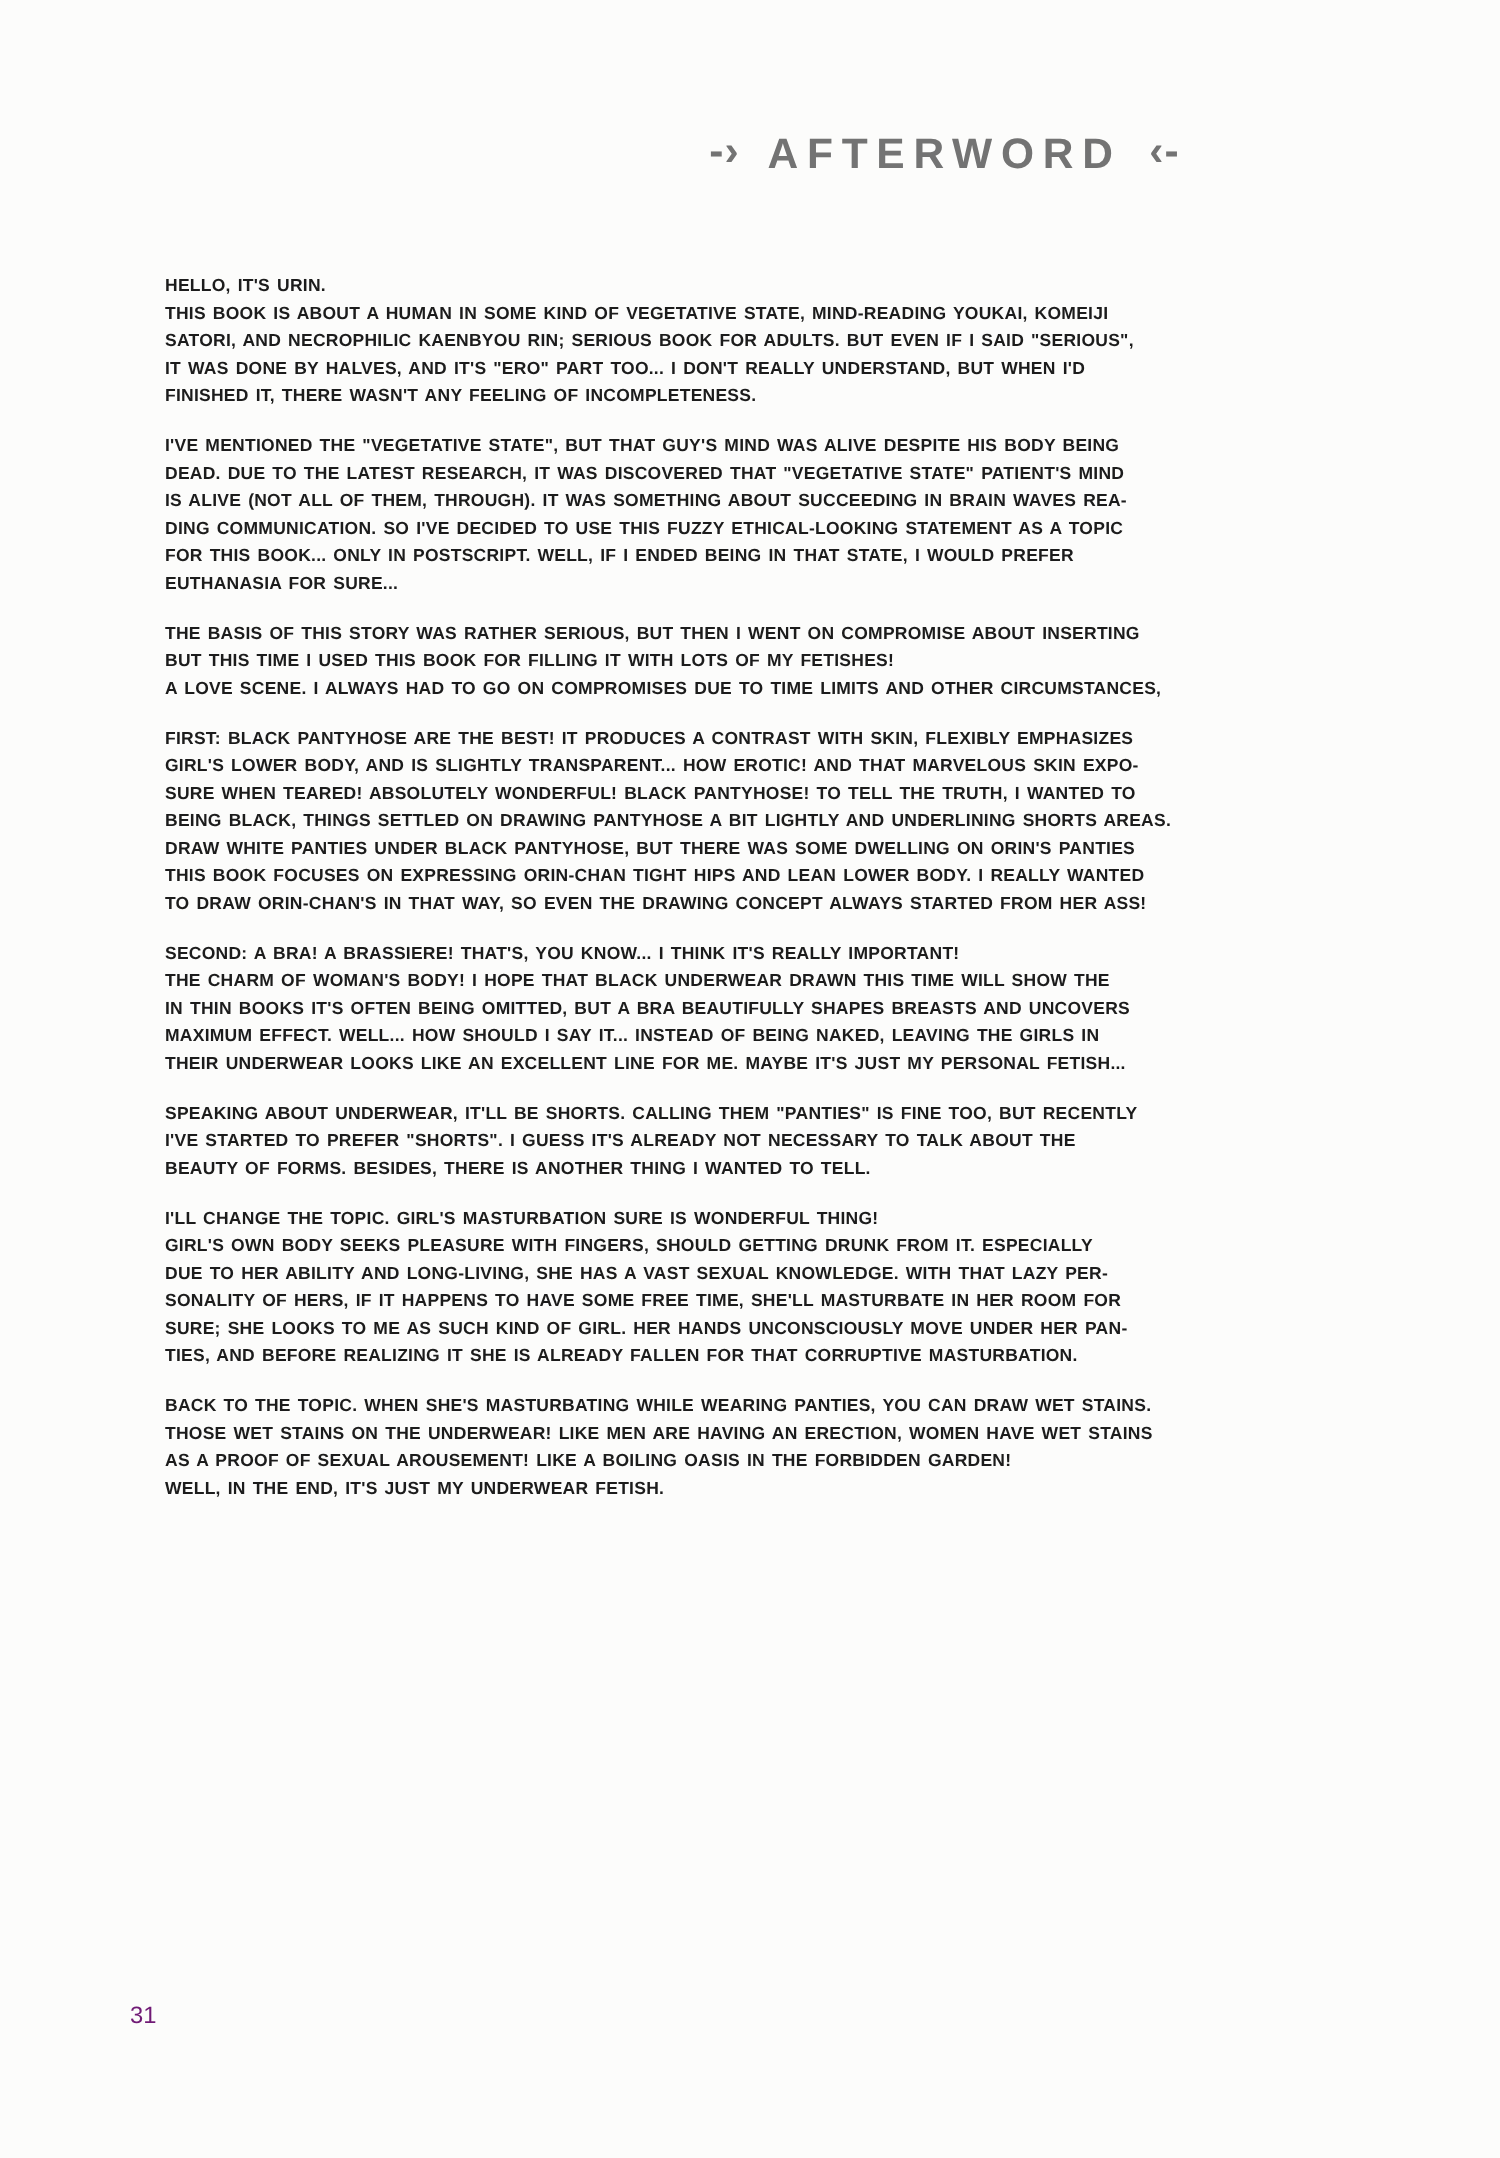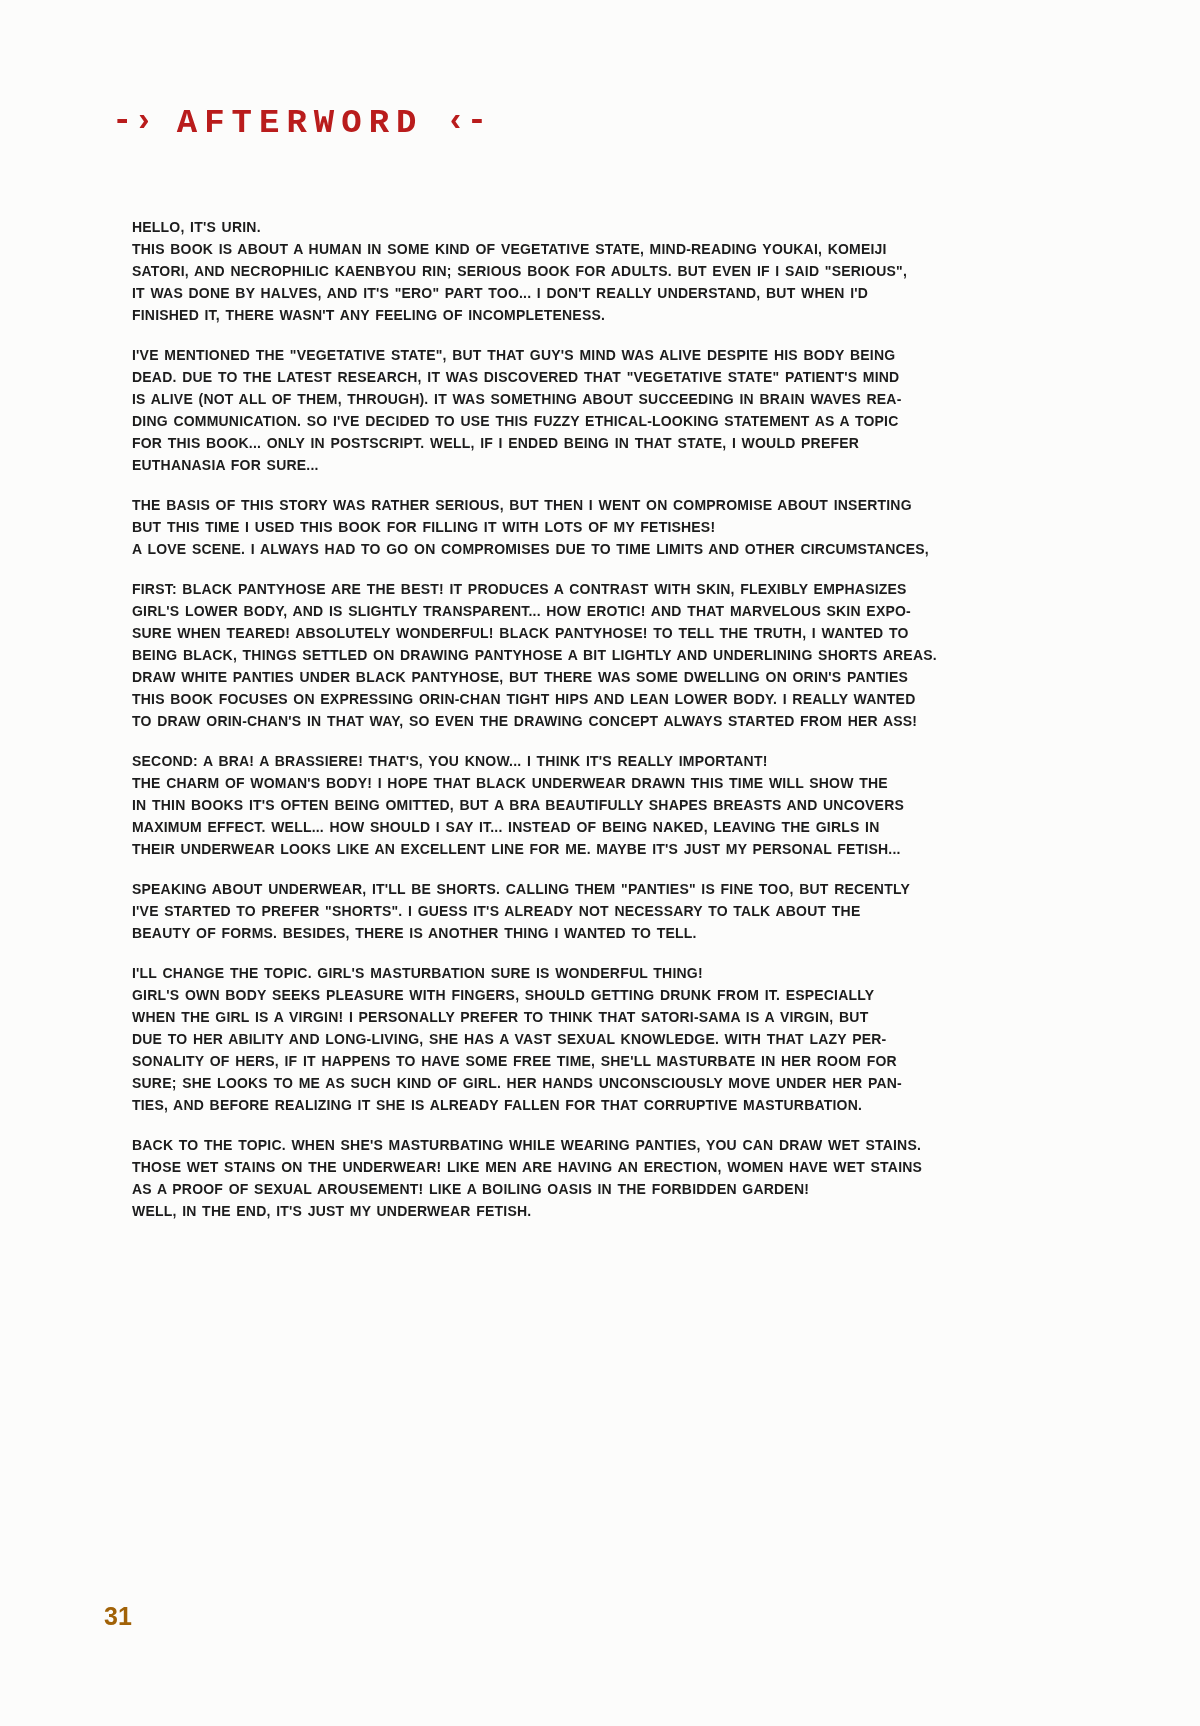--- a/index.html
+++ b/index.html
@@ -17,26 +17,26 @@
     font-family: "Liberation Sans", sans-serif;
   }
   .content {
     position: absolute;
     left: 112px;
     top: 0;
     width: 832px;
   }
   .title {
     margin: 104px 0 0 0;
-    text-align: left;
-    font-family: Liberation Mono, monospace;
+    text-align: right;
+    font-family: Liberation Sans, sans-serif;
     font-size: 34px;
     font-weight: 700;
     letter-spacing: 7px;
-    color: #b91c1c;
+    color: #737373;
     white-space: nowrap;
   }
   .title .arrow {
     letter-spacing: 1px;
     font-weight: 700;
     position: relative;
     top: -2px;
   }
   .title .arrow.left  { margin-right: 22px; }
   .title .arrow.right { margin-left: 22px; }
@@ -55,23 +55,23 @@
     word-spacing: 1.5px;
     white-space: pre;
     color: #1c1c1c;
     padding-left: 20px;
   }
   .page-number {
     position: absolute;
     left: 104px;
     top: 1602px;
     font-family: "Liberation Sans", sans-serif;
-    font-size: 25px;
-    font-weight: 700;
-    color: #a16207;
+    font-size: 19px;
+    font-weight: 400;
+    color: #701a75;
   }
 </style>
 </head>
 <body>
 
 <div class="page">
   <div class="content">
     <h1 class="title"><span class="arrow left">-›</span><span>AFTERWORD</span><span class="arrow right">‹-</span></h1>
     <main class="body-text" id="body-text">
         <div class="para">
@@ -111,21 +111,20 @@
           <div class="line">THEIR UNDERWEAR LOOKS LIKE AN EXCELLENT LINE FOR ME. MAYBE IT'S JUST MY PERSONAL FETISH...</div>
         </div>
         <div class="para">
           <div class="line">SPEAKING ABOUT UNDERWEAR, IT'LL BE SHORTS. CALLING THEM "PANTIES" IS FINE TOO, BUT RECENTLY</div>
           <div class="line">I'VE STARTED TO PREFER "SHORTS". I GUESS IT'S ALREADY NOT NECESSARY TO TALK ABOUT THE</div>
           <div class="line">BEAUTY OF FORMS. BESIDES, THERE IS ANOTHER THING I WANTED TO TELL.</div>
         </div>
         <div class="para">
           <div class="line">I'LL CHANGE THE TOPIC. GIRL'S MASTURBATION SURE IS WONDERFUL THING!</div>
           <div class="line">GIRL'S OWN BODY SEEKS PLEASURE WITH FINGERS, SHOULD GETTING DRUNK FROM IT. ESPECIALLY</div>
-          <div class="line">WHEN THE GIRL IS A VIRGIN! I PERSONALLY PREFER TO THINK THAT SATORI-SAMA IS A VIRGIN, BUT</div>
           <div class="line">DUE TO HER ABILITY AND LONG-LIVING, SHE HAS A VAST SEXUAL KNOWLEDGE. WITH THAT LAZY PER-</div>
           <div class="line">SONALITY OF HERS, IF IT HAPPENS TO HAVE SOME FREE TIME, SHE'LL MASTURBATE IN HER ROOM FOR</div>
           <div class="line">SURE; SHE LOOKS TO ME AS SUCH KIND OF GIRL. HER HANDS UNCONSCIOUSLY MOVE UNDER HER PAN-</div>
           <div class="line">TIES, AND BEFORE REALIZING IT SHE IS ALREADY FALLEN FOR THAT CORRUPTIVE MASTURBATION.</div>
         </div>
         <div class="para">
           <div class="line">BACK TO THE TOPIC. WHEN SHE'S MASTURBATING WHILE WEARING PANTIES, YOU CAN DRAW WET STAINS.</div>
           <div class="line">THOSE WET STAINS ON THE UNDERWEAR! LIKE MEN ARE HAVING AN ERECTION, WOMEN HAVE WET STAINS</div>
           <div class="line">AS A PROOF OF SEXUAL AROUSEMENT! LIKE A BOILING OASIS IN THE FORBIDDEN GARDEN!</div>
           <div class="line">WELL, IN THE END, IT'S JUST MY UNDERWEAR FETISH.</div>

